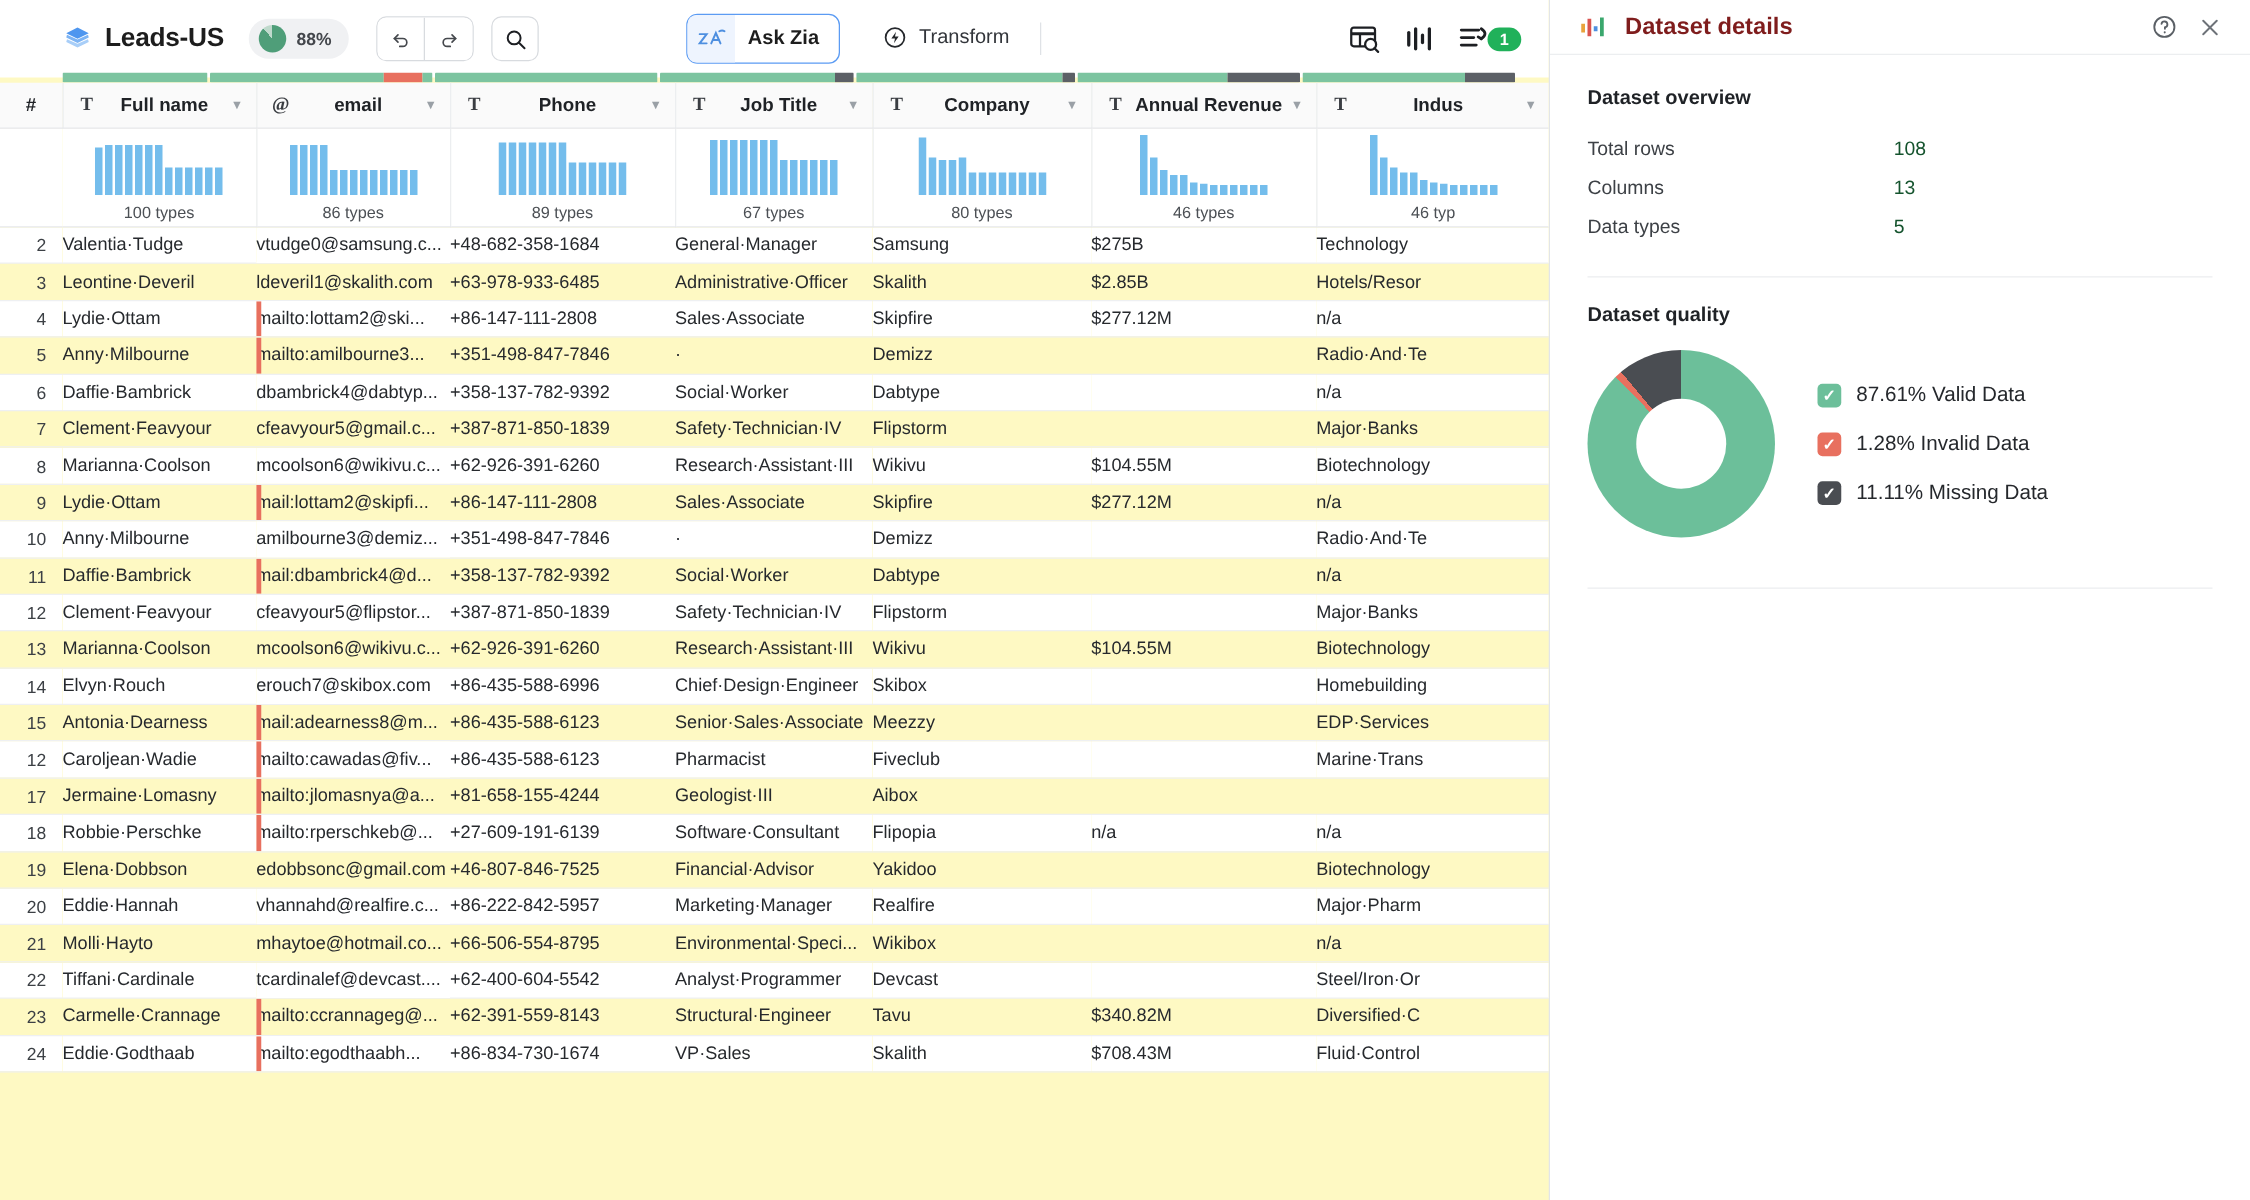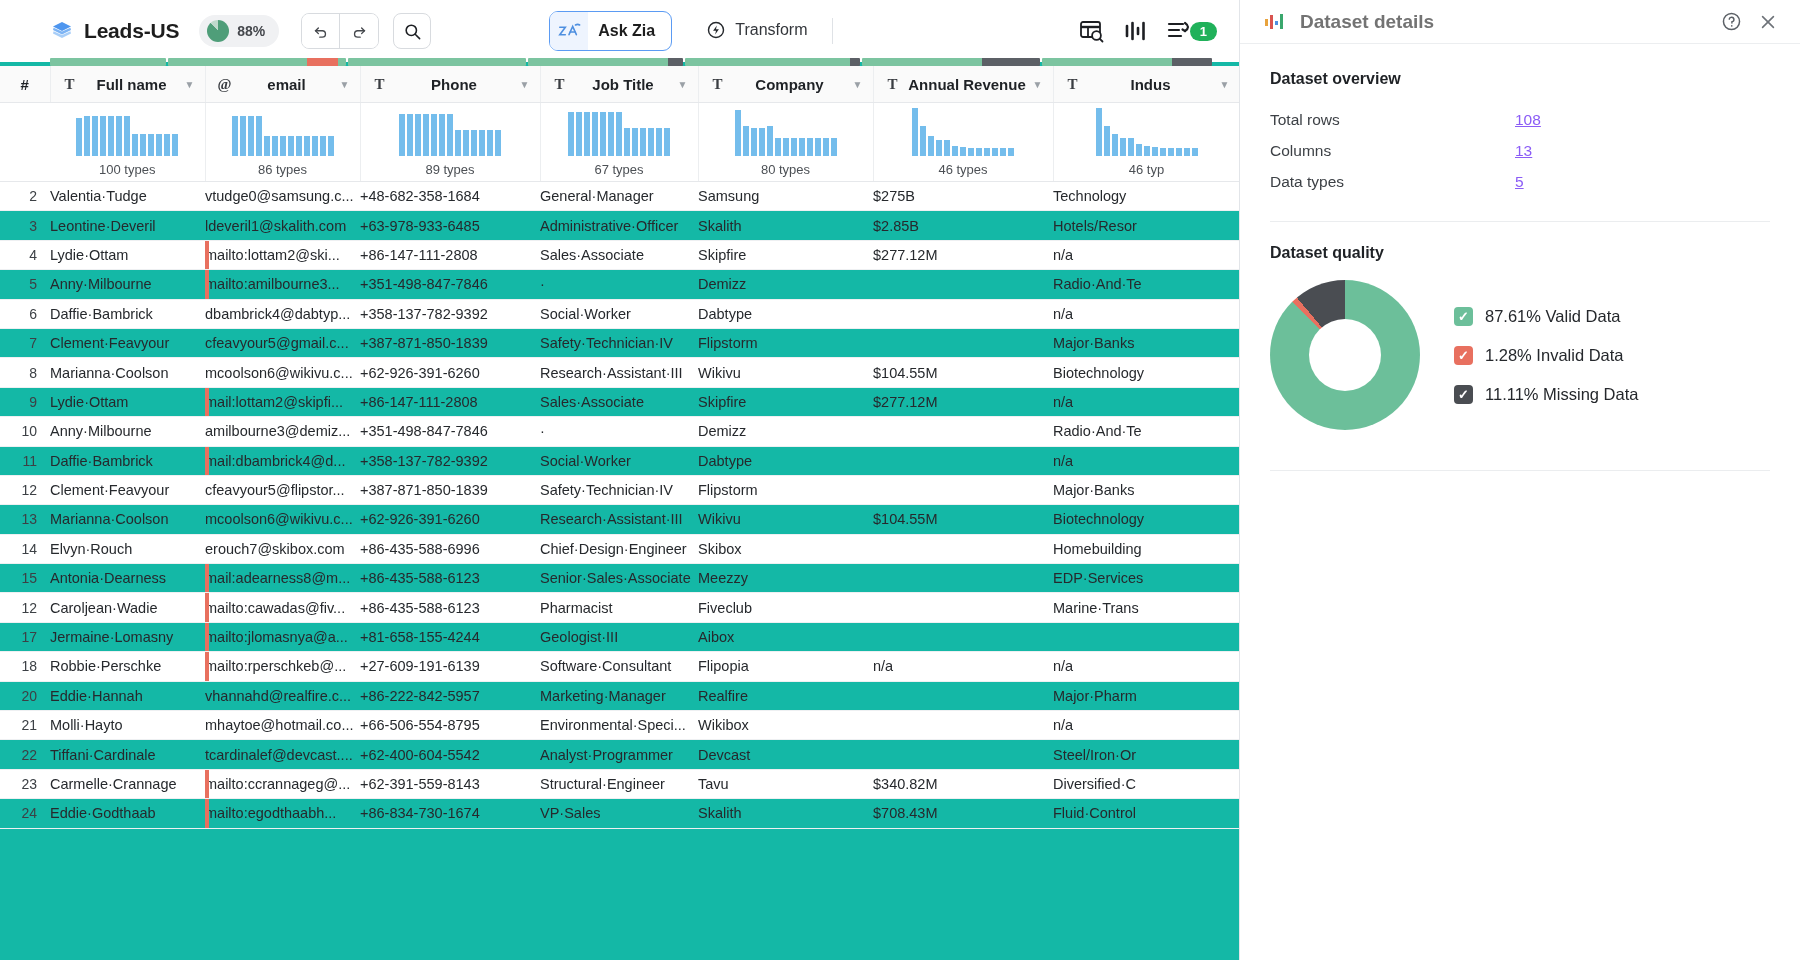--- a/index.html
+++ b/index.html
@@ -7,21 +7,21 @@
     width: 1800px; height: 960px;
     font-family: "Liberation Sans", sans-serif;
     background: #ffffff;
     overflow: hidden;
     color: #2b2b2b;
     -webkit-font-smoothing: antialiased;
   }
   .app { position: relative; width: 1800px; height: 960px; display: flex; }
 
   
-  .main { width: 1240px; height: 960px; position: relative; background:#14b8a6;
+  .main { width: 1240px; height: 960px; position: relative; background:#fef9c3;
           border-right: 1px solid #e2e5e9; overflow: hidden; }
 
   
   .toolbar { height: 62px; display: flex; align-items: center; padding: 0 14px 0 50px;
              background: #ffffff; position: relative; }
   .brand { display: flex; align-items: center; gap: 10px; }
   .brand-icon { width: 24px; height: 24px; position: relative; }
   .brand-name { font-size: 21px; font-weight: 700; letter-spacing: -.2px; color:#1d1d1d; }
 
   .pill-progress { display:flex; align-items:center; gap:8px; background:#f0f1f3;
@@ -80,27 +80,27 @@
   .drow td.num { color:#3c4045; text-align:right; padding-right:13px; font-size:14px;}
   .drow td.ctr { text-align:left; }
   .drow:nth-child(odd) td { background:#fff; }
   .drow td.flag { position:relative; }
   .cellmark { position:absolute; left:0; top:0; bottom:0; width:4px; background:#e8705f; }
 
   
   .panel { width: 560px; height: 960px; background:#fff; position:relative; }
   .panel-head { height: 44px; display:flex; align-items:center; padding: 0 22px 0 24px;
                 border-bottom:1px solid #eceef0; }
-  .panel-head .ptitle { font-size:19px; font-weight:700; color:#737373; margin-left:12px; }
+  .panel-head .ptitle { font-size:19px; font-weight:700; color:#7f1d1d; margin-left:12px; }
   .panel-head .phd-right { margin-left:auto; display:flex; align-items:center; gap:16px; }
   .panel-body { padding: 26px 30px 0 30px; }
   .sec-title { font-size:16px; font-weight:700; color:#1f2226; margin-bottom:16px;}
   .ov-row { display:flex; height: 31px; align-items:center; font-size:15.5px; color:#3d4146; }
   .ov-row .k { width: 245px; }
-  .ov-row .v { color:#8b5cf6;text-decoration:underline; }
+  .ov-row .v { color:#14532d; }
   .hr { height:1px; background:#ebedef; margin: 24px 0 22px 0; }
   .quality { display:flex; align-items:center; gap: 34px; margin-top: 18px;}
   .donut { width: 150px; height:150px; border-radius:50%; position:relative; }
   .donut .hole { position:absolute; left:50%; top:50%; transform:translate(-50%,-50%);
                  width: 72px; height:72px; background:#fff; border-radius:50%; }
   .legend { display:flex; flex-direction:column; gap: 20px; }
   .lg-item { display:flex; align-items:center; gap:12px; font-size:16.5px; color:#25282c; }
   .cbox { width: 19px; height:19px; border-radius:4px; display:flex; align-items:center; justify-content:center;
           color:#fff; font-size:13px; font-weight:700; }
   .panel-hr2 { height:1px; background:#ebedef; margin: 40px 30px 0 30px; }
@@ -615,20 +615,30 @@
             </tr>
             <tr class="drow">
               <td class="num">18</td>
               <td>Robbie·Perschke</td>
               <td class="flag ctr"><span class="cellmark"></span>mailto:rperschkeb@...</td>
               <td>+27-609-191-6139</td>
               <td>Software·Consultant</td>
               <td>Flipopia</td>
               <td>n/a</td>
               <td>n/a</td>
+            </tr>
+            <tr class="drow">
+              <td class="num">19</td>
+              <td>Elena·Dobbson</td>
+              <td class="flag ctr">edobbsonc@gmail.com</td>
+              <td>+46-807-846-7525</td>
+              <td>Financial·Advisor</td>
+              <td>Yakidoo</td>
+              <td></td>
+              <td>Biotechnology</td>
             </tr>
             <tr class="drow">
               <td class="num">20</td>
               <td>Eddie·Hannah</td>
               <td class="flag ctr">vhannahd@realfire.c...</td>
               <td>+86-222-842-5957</td>
               <td>Marketing·Manager</td>
               <td>Realfire</td>
               <td></td>
               <td>Major·Pharm</td>

